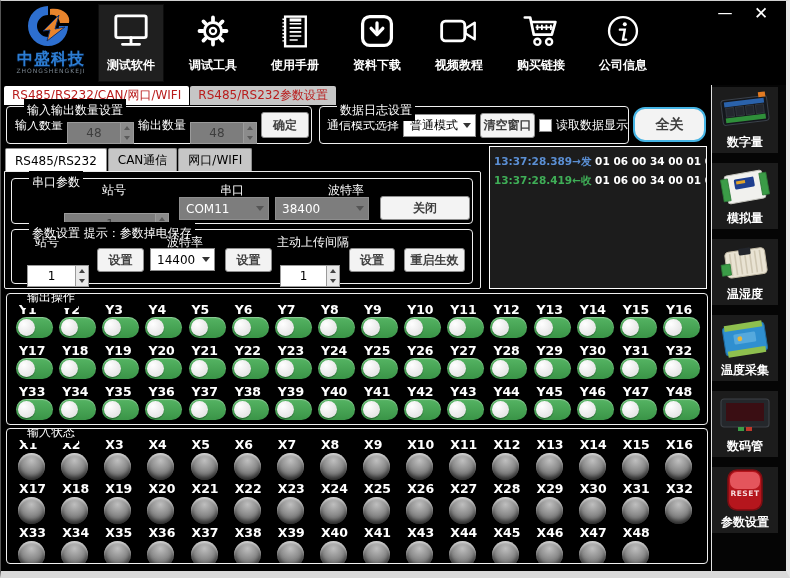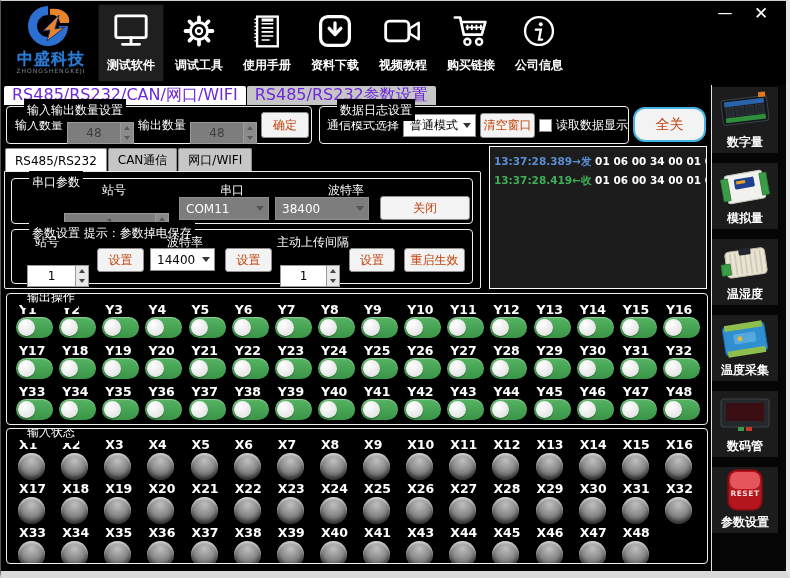--- a/index.html
+++ b/index.html
@@ -15,43 +15,43 @@
   .win-close { right:12px; font-size:17px; }
 
   
   .toolbar { position:absolute; left:0; top:0; width:710px; height:84px; background:#000; display:flex; }
   .logo { width:96px; height:84px; position:relative; flex:none;padding-left:43px; }
   .logo-mark { position:absolute; left:18px; top:2px; }
   .logo-title { position:absolute; left:4px; top:48px; width:92px; text-align:center; font-size:16px;
                 font-weight:bold; color:#2d7dd2; letter-spacing:1px; text-shadow:0 1px 1px #0a2e5c; }
   .logo-sub { position:absolute; left:4px; top:66px; width:92px; text-align:center; font-size:6px;
               color:#7f8a94; letter-spacing:1px; }
-  .tb-items { display:flex; gap:4px; padding-left:2px; padding-top:4px; }
+  .tb-items { display:flex; gap:18px; padding-left:2px; padding-top:4px; }
   .tb-item { width:64px; height:76px; display:flex; flex-direction:column; align-items:center;
              justify-content:flex-start; padding-top:6px; cursor:default; }
   .tb-item.selected { background:#1f1f1f; outline:1px solid #0c0c0c; }
   .tb-icon { width:42px; height:40px; display:flex; align-items:center; justify-content:center; }
   .tb-icon svg { width:38px; height:36px; }
   .tb-label { margin-top:6px; font-size:12px; font-weight:bold; color:#fff; white-space:nowrap; }
 
   
   .main-tabs { position:absolute; left:3px; top:85px; height:19px; display:flex; }
-  .main-tab { height:19px; padding:0 8px; font-size:16px; color:#6d28d9; background:#c6c6c6;
+  .main-tab { height:19px; padding:0 8px; font-size:12px; color:#b91c1c; background:#c6c6c6;
               display:flex; align-items:center; margin-right:1px; border-radius:2px 2px 0 0; cursor:default; }
   .main-tab.active { background:#fff; font-weight:normal; }
 
   
   .group { position:absolute; border:1px solid #f0f0f0; border-radius:4px; }
   .legend { position:absolute; top:-8px; left:17px; background:#000; padding:4px 3px; font-size:12px;
             color:#fff; line-height:14px; white-space:nowrap; }
   .lbl { font-size:12px; color:#fff; white-space:nowrap; }
 
   
-  .btn { background:#f3f3f3; border:1px solid #8e8e8e; border-radius:3px; color:#c2410c; font-size:12px;
-         display:flex; align-items:center; justify-content:center; cursor:default; white-space:nowrap; }
+  .btn { background:#f3f3f3; border:1px solid #8e8e8e; border-radius:3px; color:#404040; font-size:12px;
+         display:flex; align-items:center; justify-content:center; cursor:default; white-space:nowrap;font-weight:bold; }
   .spin { display:flex; height:22px; border:1px solid #9b9b9b; background:#fff;margin-top:16px; }
   .spin-val { flex:1; font-size:12px; color:#000; display:flex; align-items:center; justify-content:center; }
   .spin-arrows { width:13px; border-left:1px solid #9b9b9b; display:flex; flex-direction:column; background:#e9e9e9; }
   .spin-arrows div { flex:1; display:flex; align-items:center; justify-content:center; }
   .spin-arrows .up::after { content:''; border-left:3px solid transparent; border-right:3px solid transparent; border-bottom:4px solid #444; }
   .spin-arrows .dn::after { content:''; border-left:3px solid transparent; border-right:3px solid transparent; border-top:4px solid #444; }
   .spin.disabled { background:#7d7d7d; border-color:#9b9b9b; }
   .spin.disabled .spin-val { color:#3e3e3e; }
   .spin.disabled .spin-arrows { background:#8b8b8b; }
   .spin.disabled .spin-arrows .up::after { border-bottom-color:#5a5a5a; }

